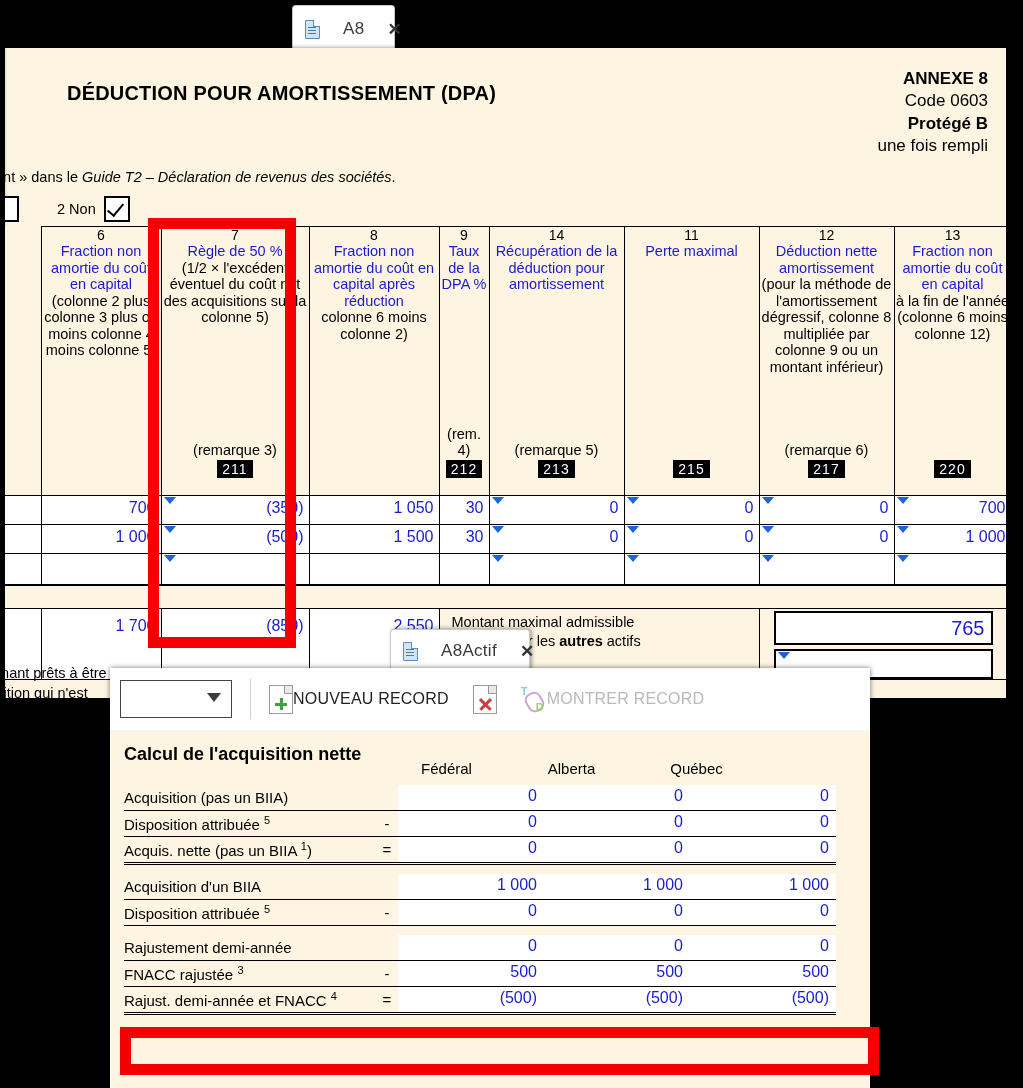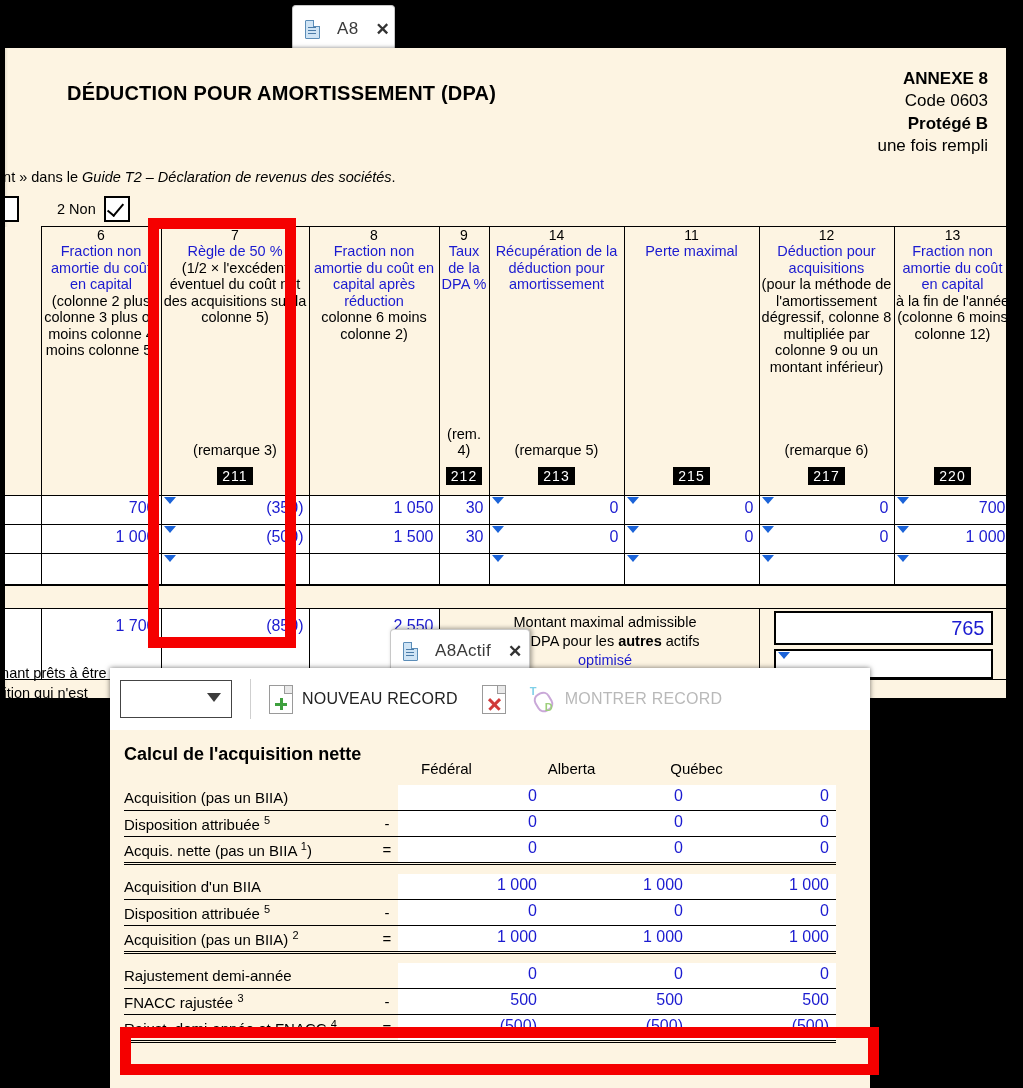--- a/index.html
+++ b/index.html
@@ -2,21 +2,21 @@
 <html><head>
 <meta charset="utf-8">
 <style>
   html,body{margin:0;padding:0;background:#000;}
   body{width:1023px;height:1088px;position:relative;overflow:hidden;
        font-family:"Liberation Sans",sans-serif;}
 
   
   .tab{position:absolute;background:#fff;border:1px solid #c8c8c8;border-bottom:none;
        border-radius:4px 4px 0 0;box-shadow:2px -1px 4px rgba(0,0,0,.35);
-       display:flex;align-items:center;gap:17px;padding:0 12px;box-sizing:border-box;text-align:center;}
+       display:flex;align-items:center;gap:23px;padding:0 12px;box-sizing:border-box;text-align:center;}
   .tab-a8{left:292px;top:5px;width:103px;height:47px;}
   .tab-a8actif{left:390px;top:629px;width:140px;height:43px;}
   .doc-ico{width:15px;height:19px;position:relative;flex:none;}
   .doc-ico .pg{position:absolute;inset:0;background:#cfe4f5;border:1px solid #5b8db8;
        border-radius:1px;}
   .doc-ico .fold{position:absolute;right:0;top:0;width:6px;height:6px;background:#fff;
        border-left:1px solid #5b8db8;border-bottom:1px solid #5b8db8;}
   .doc-ico i{position:absolute;left:3px;height:1px;background:#4a7ba8;width:8px;}
   .tab-label{font-size:17px;color:#3a3a3a;letter-spacing:.3px;}
   .tab-x{font-size:17px;color:#333;font-weight:bold;cursor:pointer;line-height:1;}
@@ -48,38 +48,38 @@
   table.grid{position:absolute;left:-12px;top:178px;width:1018px;border-collapse:collapse;
         table-layout:fixed;}
   table.grid th,table.grid td{border:1px solid #000;padding:0;vertical-align:top;}
   th.colh{background:#fdf4e2;font-weight:normal;position:relative;height:268px;
         padding:3px 2px 0 2px;}
   .cnum{font-size:14px;color:#000;text-align:center;line-height:1.15;}
   .ctitle{font-size:14.5px;color:#1b1bd0;text-align:center;line-height:1.14;}
   .cbody{font-size:14.5px;color:#000;text-align:center;line-height:1.14;}
   .crem{font-size:14.5px;color:#000;text-align:center;line-height:1.14;
         position:absolute;left:0;right:0;bottom:36px;}
-  .code{position:absolute;left:0;right:0;bottom:10px;text-align:center;}
+  .code{position:absolute;left:0;right:0;bottom:17px;text-align:center;}
   .code span{background:#000;color:#fff;font-size:14px;padding:1px 5px;
         display:inline-block;letter-spacing:1px;}
 
   td.val{height:28px;background:#fff;position:relative;}
   td.val .num{position:absolute;right:5px;top:3px;font-size:16px;color:#1b1bd0;}
   .arw{position:absolute;left:2px;top:1px;width:0;height:0;
        border-left:6px solid transparent;border-right:6px solid transparent;
        border-top:7px solid #1b63d8;}
   tr.blankrow td.val{height:30px;}
   tr.sep td{height:22px;background:#fdf4e2;border-left:none;border-right:none;
        border-top:2px solid #000;border-bottom:none;}
   td.tot{height:40px;background:#fff;position:relative;border-top:2px solid #000;
        border-bottom:3px double #000;}
   td.tot .num{position:absolute;right:5px;top:8px;font-size:16px;color:#1b1bd0;}
   td.nb{border:none;background:#fdf4e2;}
 
-  .maxlabel{font-size:14.5px;color:#000;line-height:1.3;padding:4px 0 0 12px;text-align:center;}
+  .maxlabel{font-size:14.5px;color:#000;line-height:1.3;padding:4px 0 0 12px;}
   .maxlabel b{font-weight:bold;}
   .optim{font-size:14.5px;color:#1b1bd0;padding-left:12px;}
 
   .boxval{border:2px solid #000;background:#fff;height:30px;position:relative;
         margin:2px 0 0 0;}
   .boxval .num{position:absolute;right:6px;top:4px;font-size:20px;color:#1b1bd0;}
   .boxval2{border:2px solid #000;background:#fff;height:26px;position:relative;
         margin-top:4px;}
 
   .foot-txt{position:absolute;left:-12px;top:616px;font-size:14.5px;color:#000;
@@ -88,21 +88,21 @@
   
   .winActif{position:absolute;left:110px;top:668px;width:760px;height:420px;
         background:#fff;box-shadow:0 0 5px rgba(0,0,0,.55);overflow:hidden;}
   .actif-toolbar{height:62px;display:flex;align-items:center;padding-left:10px;gap:0;
         background:#fff;}
   .combo{width:110px;height:36px;border:1px solid #444;background:#fff;position:relative;}
   .combo .cv{position:absolute;right:10px;top:12px;width:0;height:0;
         border-left:7px solid transparent;border-right:7px solid transparent;
         border-top:9px solid #3c3c3c;}
   .vdiv{width:1px;height:40px;background:#cfcfcf;margin:0 18px;}
-  .tbtn{display:flex;align-items:center;gap:9px;margin-right:24px;font-size:16px;
+  .tbtn{display:flex;align-items:center;margin-right:24px;font-size:16px;
         color:#222;letter-spacing:.2px;cursor:pointer;}
   .tbtn.dim{color:#b9b9b9;}
   .ficon{width:22px;height:27px;border:1px solid #9a9a9a;background:#fff;position:relative;
         flex:none;}
   .ficon .crn{position:absolute;right:0;top:0;width:7px;height:7px;background:#e9e9e9;
         border-left:1px solid #9a9a9a;border-bottom:1px solid #9a9a9a;}
   .plus{position:absolute;left:5px;bottom:3px;width:12px;height:12px;}
   .plus::before,.plus::after{content:"";position:absolute;background:#3ea03e;}
   .plus::before{left:5px;top:0;width:3px;height:12px;}
   .plus::after{left:0;top:5px;width:12px;height:3px;}
@@ -219,21 +219,21 @@
         <div class="crem">(remarque 5)</div>
         <div class="code"><span>213</span></div>
       </th>
       <th class="colh">
         <div class="cnum">11</div>
         <div class="ctitle">Perte maximal</div>
         <div class="code"><span>215</span></div>
       </th>
       <th class="colh">
         <div class="cnum">12</div>
-        <div class="ctitle">Déduction pour acquisitions</div>
+        <div class="ctitle">Déduction nette amortissement</div>
         <div class="cbody">(pour la méthode de l'amortissement dégressif, colonne 8 multipliée par colonne 9 ou un montant inférieur)</div>
         <div class="crem">(remarque 6)</div>
         <div class="code"><span>217</span></div>
       </th>
       <th class="colh">
         <div class="cnum">13</div>
         <div class="ctitle">Fraction non amortie du coût en capital</div>
         <div class="cbody">à la fin de l'année (colonne 6 moins colonne 12)</div>
         <div class="code"><span>220</span></div>
       </th>
@@ -487,33 +487,20 @@
         <td class="acv">
               <span>0</span>
             </td>
         <td class="acv">
               <span>0</span>
             </td>
         <td class="acv">
               <span>0</span>
             </td>
       </tr>
-      <tr class="dbl">
-        <td class="aclab"><span>Acquisition (pas un BIIA) </span><sup>2</sup></td>
-        <td class="acop">=</td>
-        <td class="acv">
-              <span>1 000</span>
-            </td>
-        <td class="acv">
-              <span>1 000</span>
-            </td>
-        <td class="acv">
-              <span>1 000</span>
-            </td>
-      </tr>
       <tr class="spacer">
             <td colspan="5"></td>
           </tr>
 
       <tr>
         <td class="aclab"><span>Rajustement demi-année</span></td>
         <td class="acop"></td>
         <td class="acv">
               <span>0</span>
             </td>

